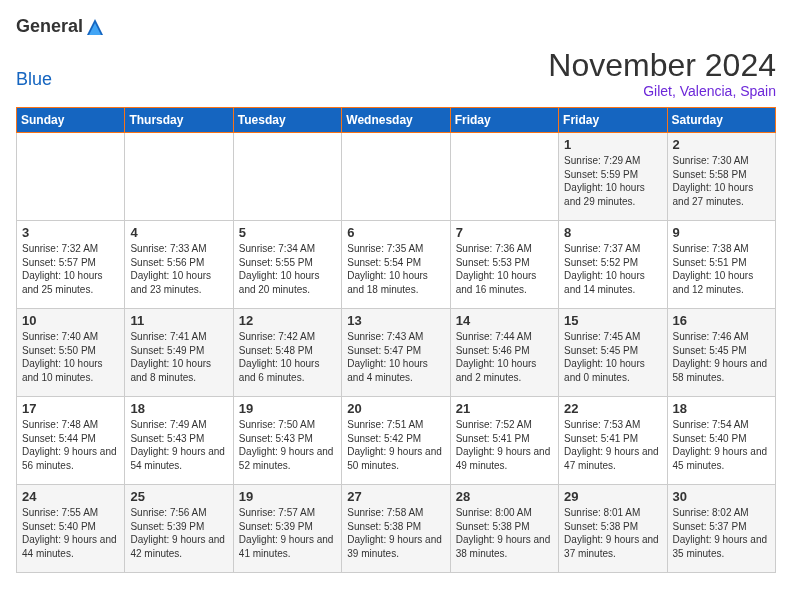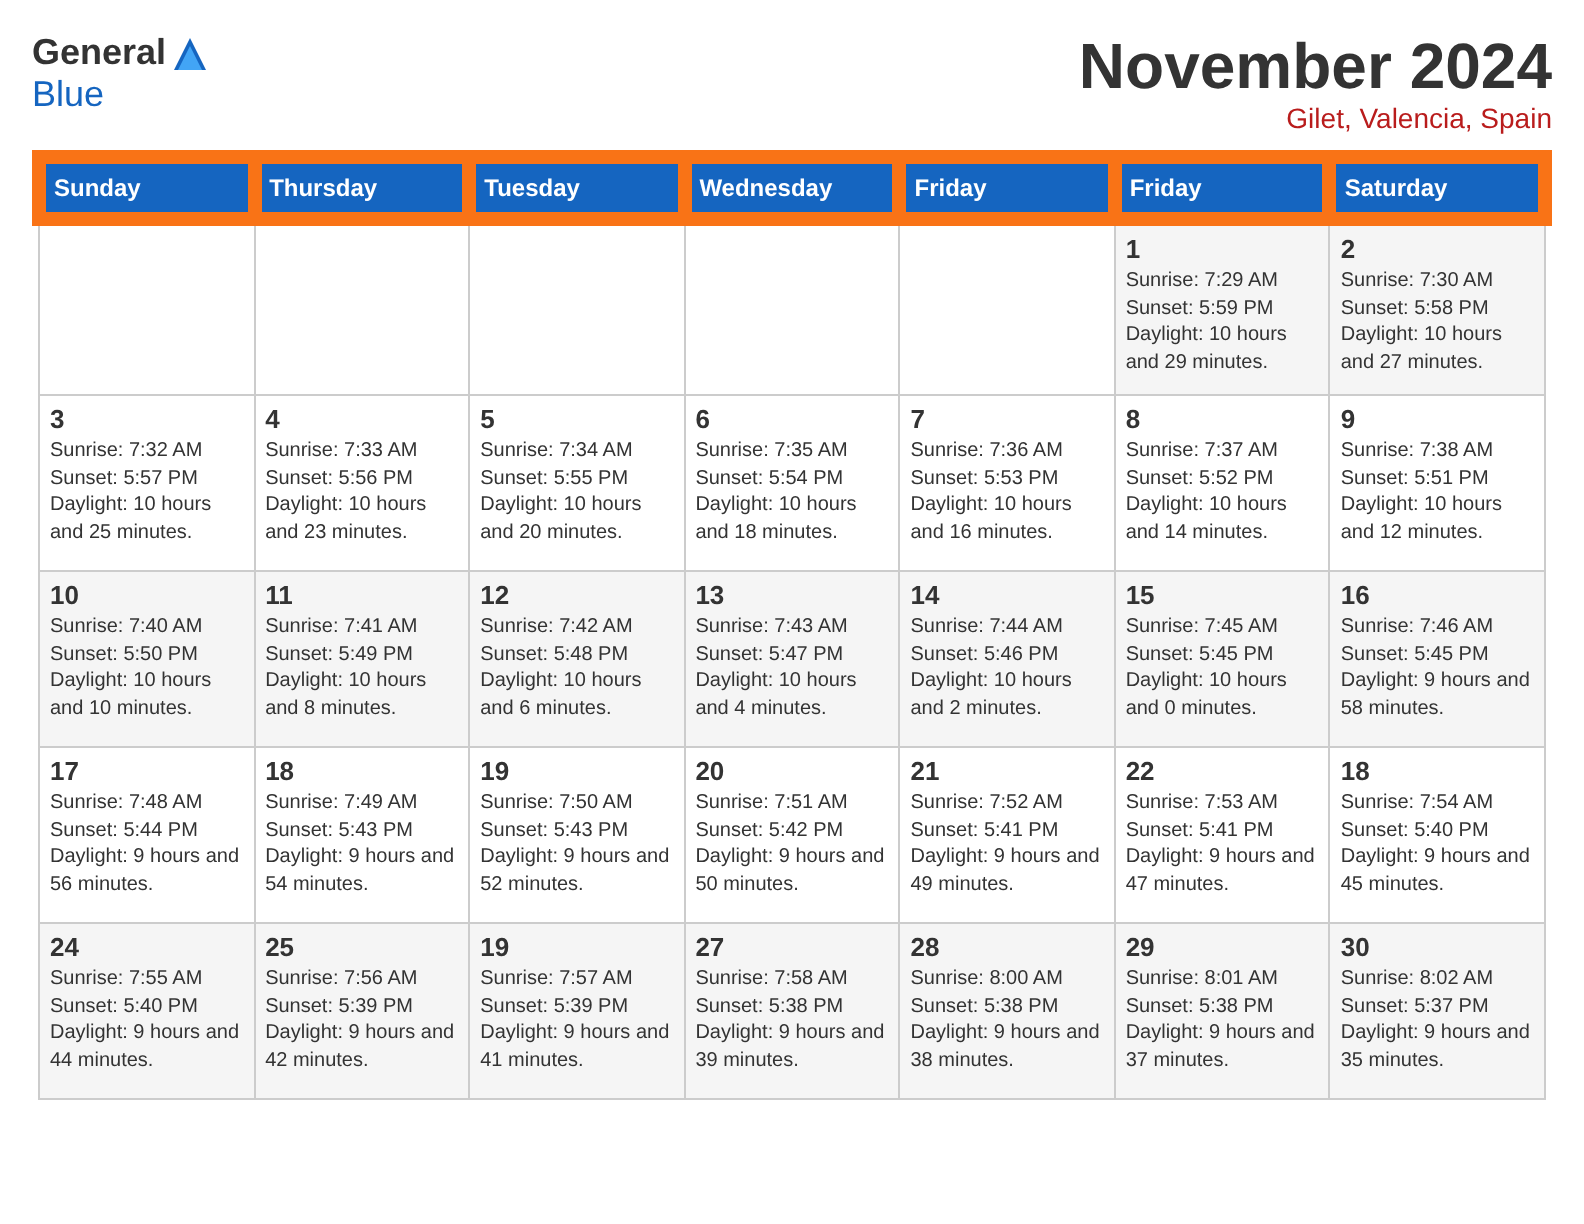--- a/index.html
+++ b/index.html
@@ -13,20 +13,21 @@
     .header {
       display: flex;
       justify-content: space-between;
       align-items: flex-start;
       margin-bottom: 8px;
     }
     .logo {
       display: flex;
       flex-direction: column;
       align-items: flex-start;
+      gap: 32px;
     }
     .logo-text {
       display: flex;
       align-items: center;
     }
     .logo-general {
       font-size: 18px;
       font-weight: bold;
       color: #333;
     }
@@ -38,41 +39,42 @@
     .logo-icon {
       width: 20px;
       height: 20px;
       margin-left: 2px;
     }
     .title-area {
       text-align: right;
     }
     .month-title {
       font-size: 32px;
-      font-weight: bold;
+      font-weight: normal;
       color: #333;
       line-height: 1.1;
+      margin-top: 32px;
     }
     .location {
       font-size: 14px;
-      color: #b91c1c;
+      color: #6d28d9;
     }
     .calendar {
       width: 100%;
       border-collapse: collapse;
       table-layout: fixed;
     }
     .calendar thead th {
       background: #1565c0;
       color: #fff;
       font-size: 12px;
       font-weight: bold;
       padding: 5px 4px;
       text-align: left;
-      border: 7px solid #f97316;
+      border: 1px solid #f97316;
     }
     .calendar tbody td {
       vertical-align: top;
       border: 1px solid #ccc;
       padding: 4px 5px;
       font-size: 10.5px;
       color: #333;
       height: 88px;
       background: #fff;
     }

